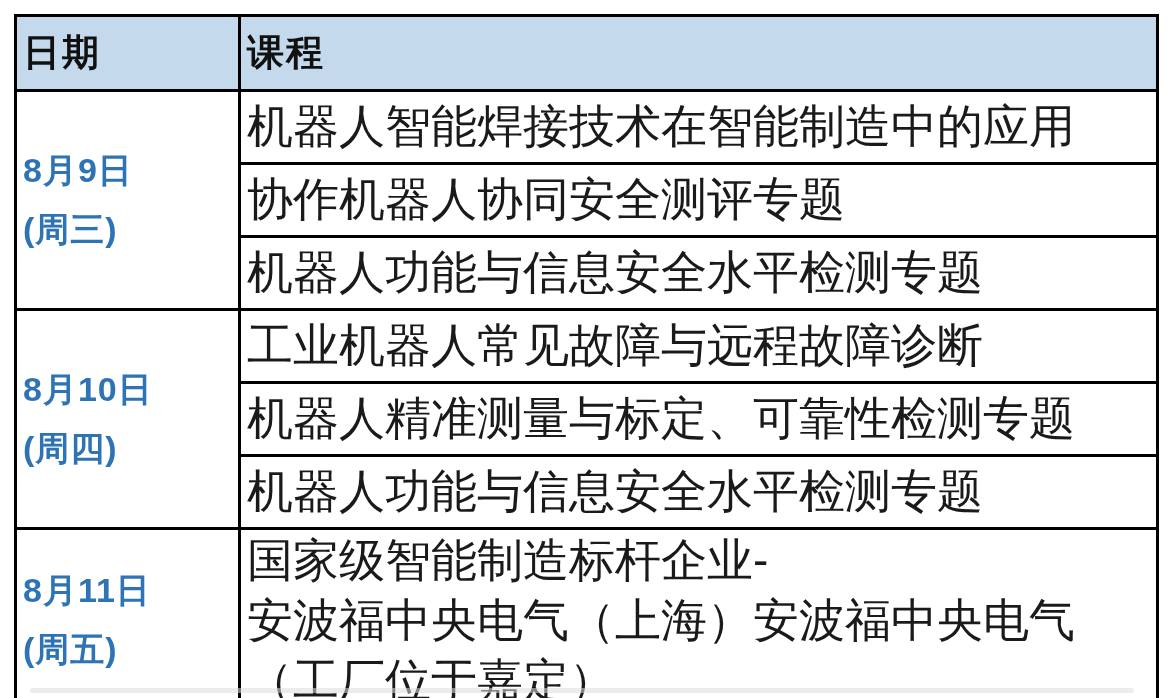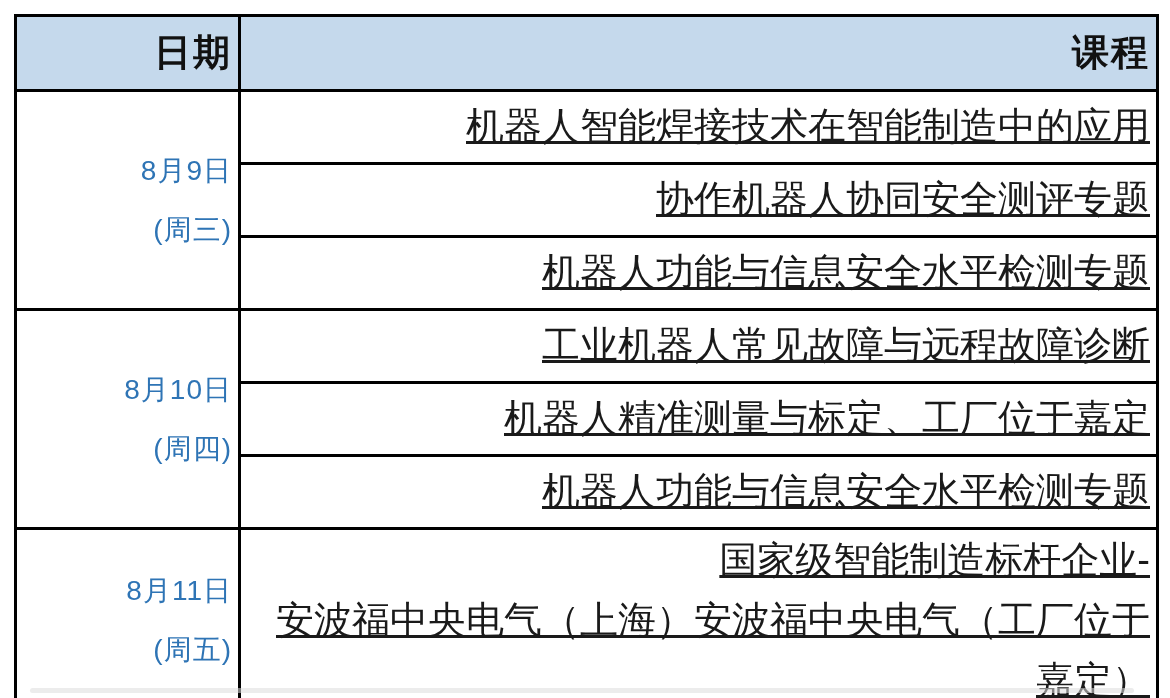--- a/index.html
+++ b/index.html
@@ -17,36 +17,36 @@
     position:relative;overflow:hidden;
   }
   .page{position:absolute;inset:0;}
   table.schedule{
     position:absolute;left:14px;top:14px;
     border-collapse:collapse;table-layout:fixed;
     width:1142px;
   }
   .schedule th,.schedule td{
     border:3px solid var(--border-color);
-    text-align:right;vertical-align:middle;
+    text-align:left;vertical-align:middle;
     padding:0 6px;overflow:hidden;
   }
   .schedule th{
     background:var(--header-bg);
     color:var(--header-text);
     font-size:37px;font-weight:bold;
     height:72px;letter-spacing:2px;
   }
   td.course-cell{
-    font-size:38px;color:var(--course-color);
-    height:70px;line-height:1.25;text-decoration:underline;
+    font-size:46px;color:var(--course-color);
+    height:70px;line-height:1.25;
   }
   td.course-cell.tall{height:141px;}
   td.date-cell{
-    color:var(--date-color);font-weight:normal;font-size:28px;
+    color:var(--date-color);font-weight:bold;font-size:34px;
   }
   .date-line{line-height:59px;letter-spacing:1px;}
   .course-line{line-height:60px;}
   .bottom-smudge{
     position:absolute;left:30px;top:688px;width:1104px;height:5px;
     background:#dcdcdc;border-radius:3px;opacity:0.55;
   }
 </style>
 </head>
 <body>
@@ -79,21 +79,21 @@
       </tr>
 
       <tr>
         <td class="date-cell" rowspan="3">
           <div class="date-line">8月10日</div>
           <div class="date-line">(周四)</div>
         </td>
         <td class="course-cell">工业机器人常见故障与远程故障诊断</td>
       </tr>
       <tr>
-        <td class="course-cell">机器人精准测量与标定、工厂位于嘉定</td>
+        <td class="course-cell">机器人精准测量与标定、可靠性检测专题</td>
       </tr>
       <tr>
         <td class="course-cell">机器人功能与信息安全水平检测专题</td>
       </tr>
 
       <tr>
         <td class="date-cell">
           <div class="date-line">8月11日</div>
           <div class="date-line">(周五)</div>
         </td>

